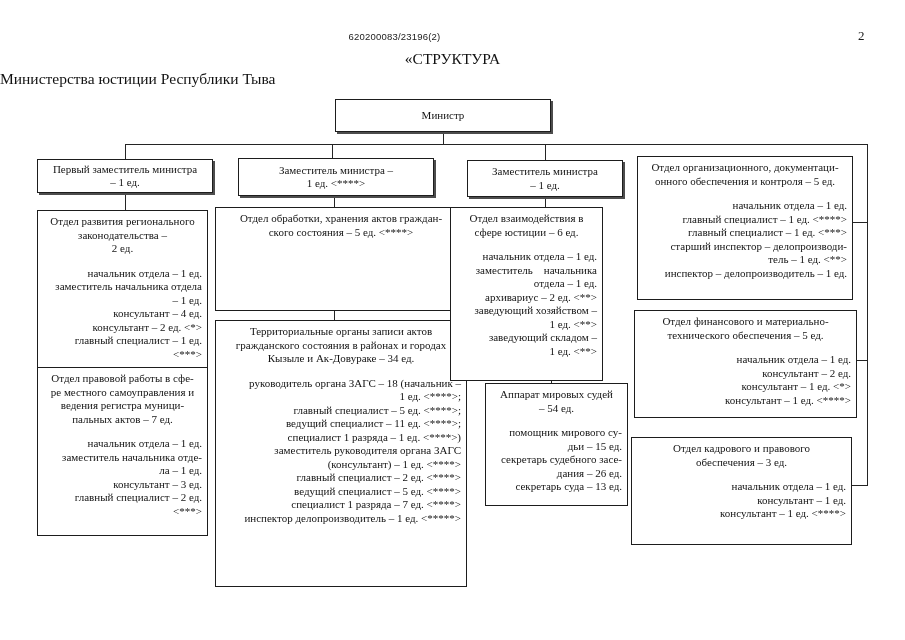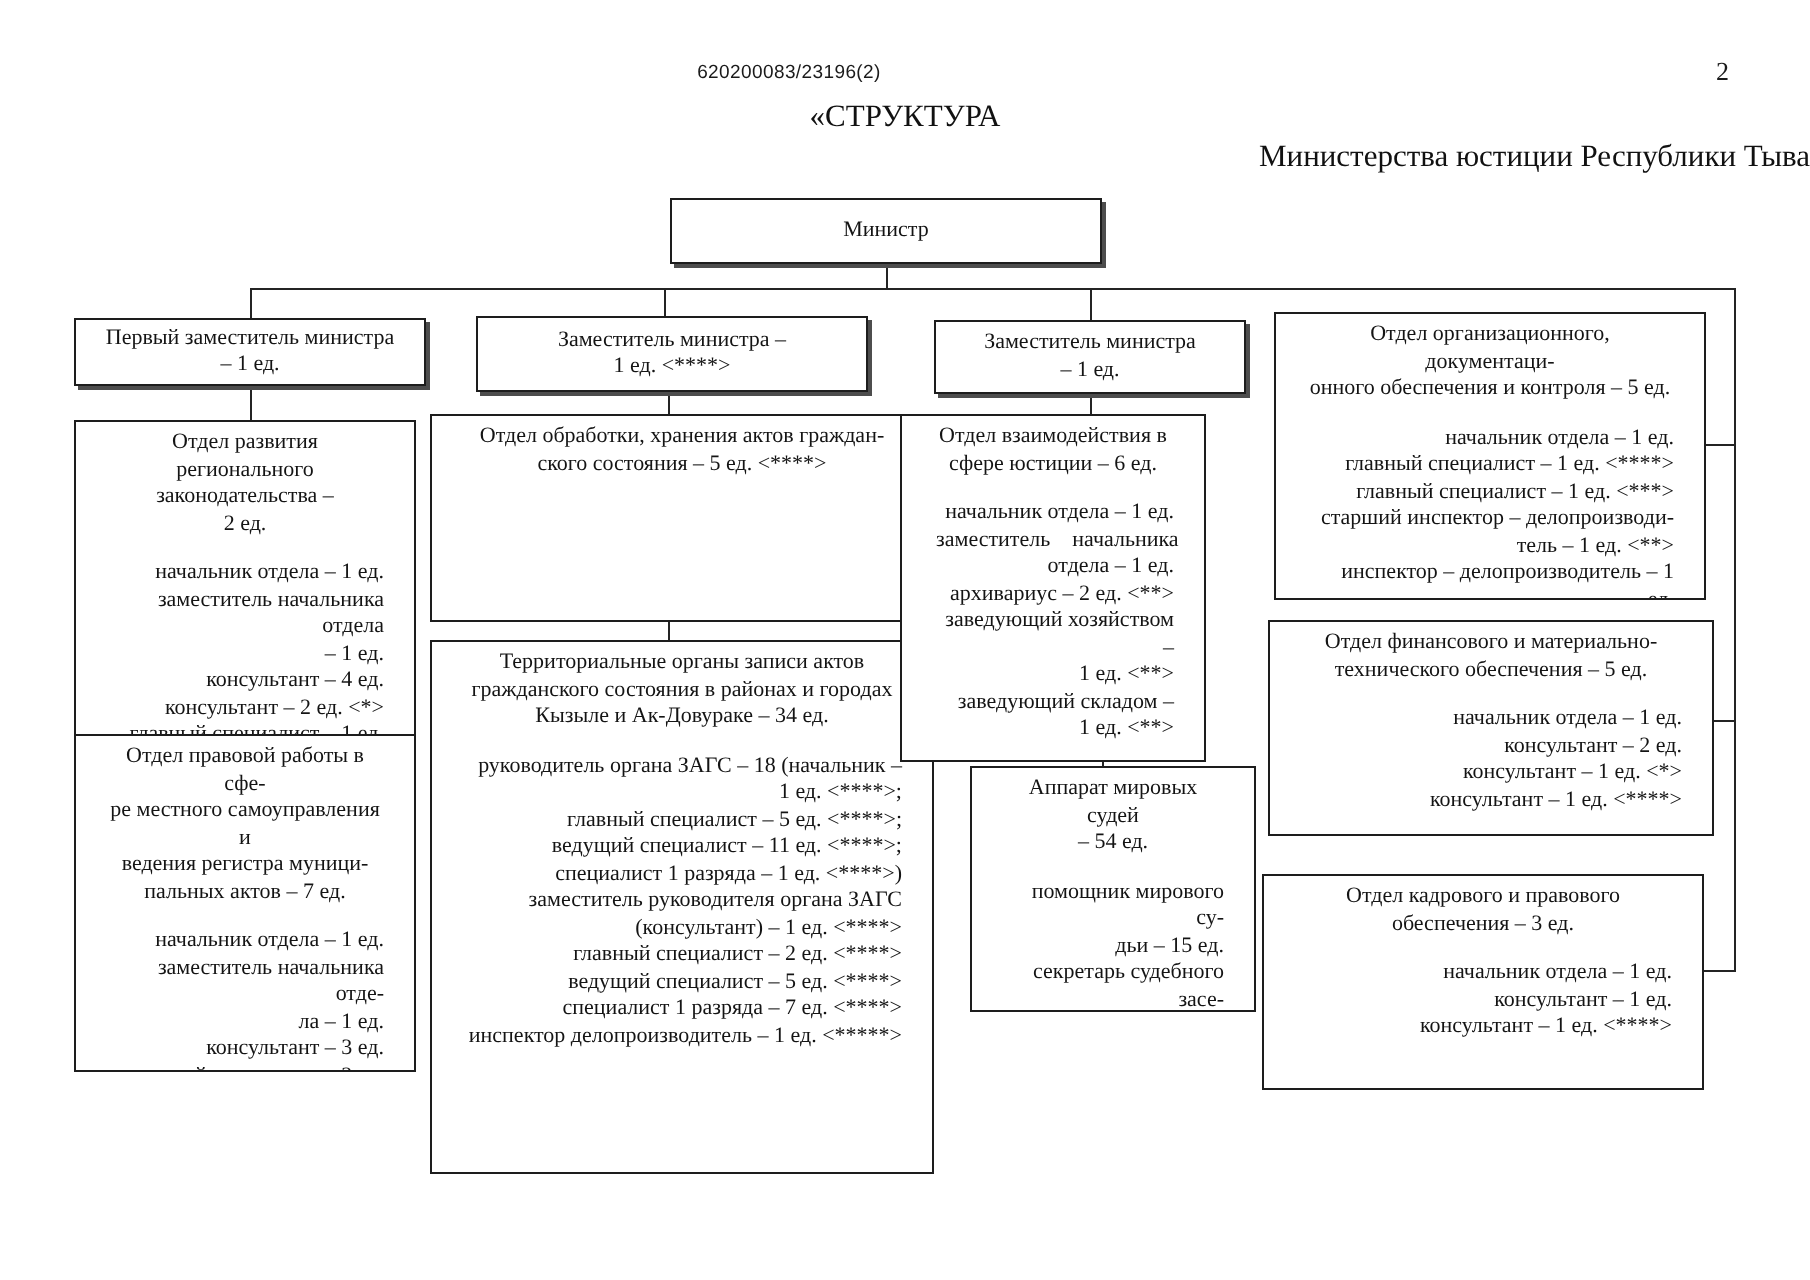--- a/index.html
+++ b/index.html
@@ -8,24 +8,24 @@
     font-family:"Liberation Serif",serif;color:#141414;overflow:hidden;
     margin:0 auto;
   }
   .doc-number{
     position:absolute;left:0;top:8px;width:789px;text-align:center;
     font-family:"Liberation Sans",sans-serif;font-size:9.5px;font-weight:400;
     letter-spacing:.2px;color:#1a1a1a;margin-top:23px;
   }
   .page-number{position:absolute;left:858px;top:28px;font-size:13px;color:#1a1a1a;}
   .title1{position:absolute;left:0;top:50px;width:905px;text-align:center;font-size:15.5px;color:#111;}
-  .title2{position:absolute;left:0;top:70px;width:905px;text-align:right;font-size:15.5px;color:#111;}
+  .title2{position:absolute;left:0;top:70px;width:905px;text-align:left;font-size:15.5px;color:#111;}
   .box{
     position:absolute;box-sizing:border-box;background:#fff;
-    border:1.4px solid #1d1d1d;padding:4px 15px;
+    border:1.4px solid #1d1d1d;padding:4px 5px;
     font-size:11px;line-height:13.5px;overflow:hidden;
   }
   .box.center-v{display:flex;align-items:center;justify-content:center;padding:2px 4px;}
   .box.shadow{box-shadow:2px 2px 0 #4d4d4d;}
   .box-title{text-align:center;white-space:pre-line;}
   .box-staff{text-align:right;white-space:pre-line;margin-top:11px;padding-left:2px;}
   .line{position:absolute;background:#242424;}
   .line.h{height:1.2px;}
   .line.v{width:1.2px;}
 </style>

